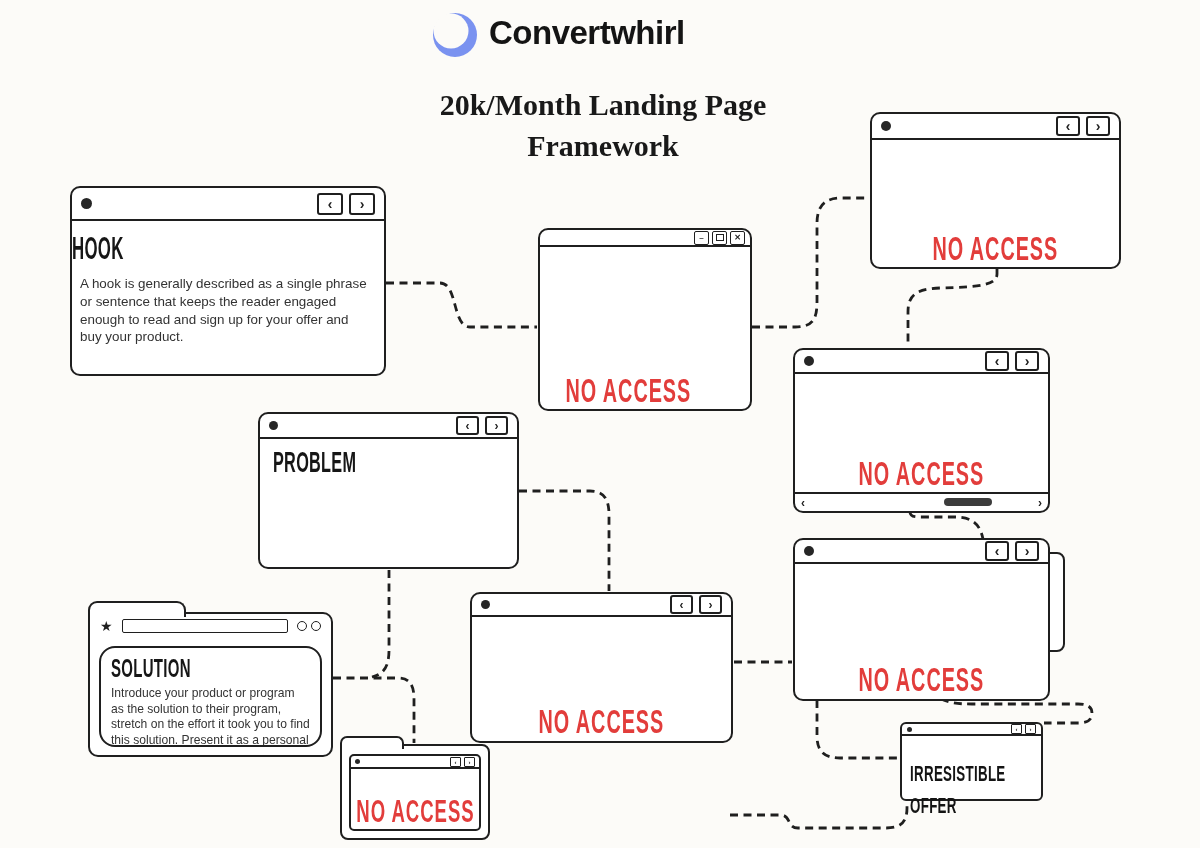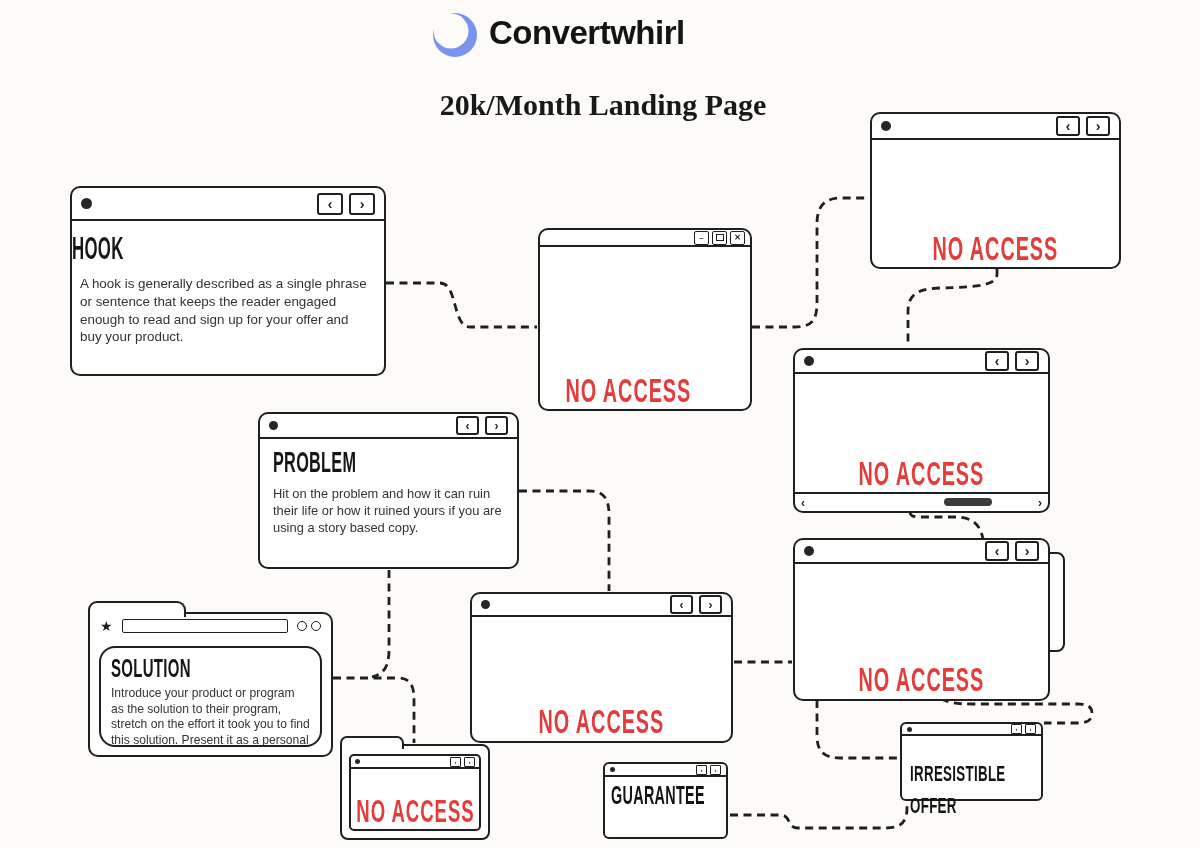--- a/index.html
+++ b/index.html
@@ -76,20 +76,21 @@
 
 <div class="stage">
 
   <svg class="logo" viewBox="0 0 48 48">
     <circle cx="25" cy="25" r="22" fill="#7a92f0"></circle>
     <circle cx="21" cy="21" r="17.5" fill="#fcfbf8"></circle>
   </svg>
   <div class="brand">Convertwhirl</div>
   <div class="main-title">
     <div>20k/Month Landing Page</div>
+    <div>Framework</div>
   </div>
 
   <svg class="wires" width="1200" height="848" viewBox="0 0 1200 848">
     <path d="M386 283 H440 C458 283 452 327 470 327 H537"></path>
     <path d="M752 327 H795 C812 327 817 320 817 302 V224 C817 206 824 198 842 198 H869"></path>
     <path d="M997 269 V274 C997 285 980 287 940 288 C915 289 908 296 908 312 V347"></path>
     <path d="M910 512 C910 516 913 517 921 517 H955 C972 517 980 524 983 539"></path>
     <path d="M519 491 H590 C604 491 609 499 609 515 V591"></path>
     <path d="M389 570 V650 C389 668 383 674 372 677"></path>
     <path d="M333 678 H398 C409 678 414 684 414 699 V743"></path>
@@ -182,21 +183,20 @@
         <span class="navbtn" style="width:19px;height:15px;font-size:12px;">
             <span>‹</span>
           </span>
         <span class="navbtn" style="width:19px;height:15px;font-size:12px;">
             <span>›</span>
           </span>
       </span>
     </div>
     <div style="padding:8px 12px 0 13px;">
       <div class="box-title" style="font-size:28px;">PROBLEM</div>
-      <div class="box-text" style="margin-top:6px;font-size:12.9px;">Hit on the problem and how it can ruin their life or how it ruined yours if you are using a story based copy.</div>
     </div>
   </div>
 
   <div class="sidepage"></div>
   <div class="win" style="left:793px;top:538px;width:257px;height:163px;">
     <div class="winbar" style="height:24px;">
       <span class="dot" style="width:10px;height:10px;"></span>
       <span class="navs">
         <span class="navbtn" style="width:20px;height:16px;">
             <span>‹</span>
@@ -255,36 +255,20 @@
               <span>›</span>
             </span>
         </span>
       </div>
       <div class="winbody">
         <span class="na-label" style="font-size:29px;">NO ACCESS</span>
       </div>
     </div>
   </div>
 
-  <div class="win win--sm" style="left:603px;top:762px;width:125px;height:77px;border-radius:6px;">
-    <div class="winbar" style="height:13px;border-bottom-width:2px;">
-      <span class="dot"></span>
-      <span class="navs">
-        <span class="navbtn">
-            <span>‹</span>
-          </span>
-        <span class="navbtn">
-            <span>›</span>
-          </span>
-      </span>
-    </div>
-    <div style="padding:4px 6px 0 6px;">
-      <span style="display:inline-block;font-weight:700;font-size:24px;letter-spacing:.5px;color:#141414;transform:scale(.6,1.05);transform-origin:left top;white-space:nowrap;">GUARANTEE</span>
-    </div>
-  </div>
 
   <div class="win win--sm" style="left:900px;top:722px;width:143px;height:79px;border-radius:6px;gap:19px;">
     <div class="winbar" style="height:12px;border-bottom-width:2px;">
       <span class="dot"></span>
       <span class="navs">
         <span class="navbtn">
             <span>‹</span>
           </span>
         <span class="navbtn">
             <span>›</span>

